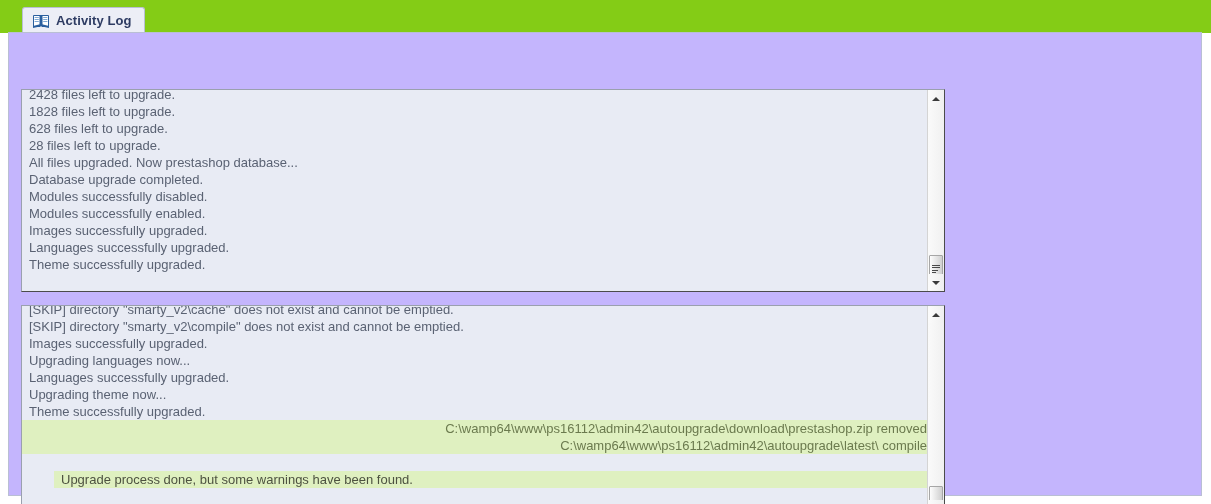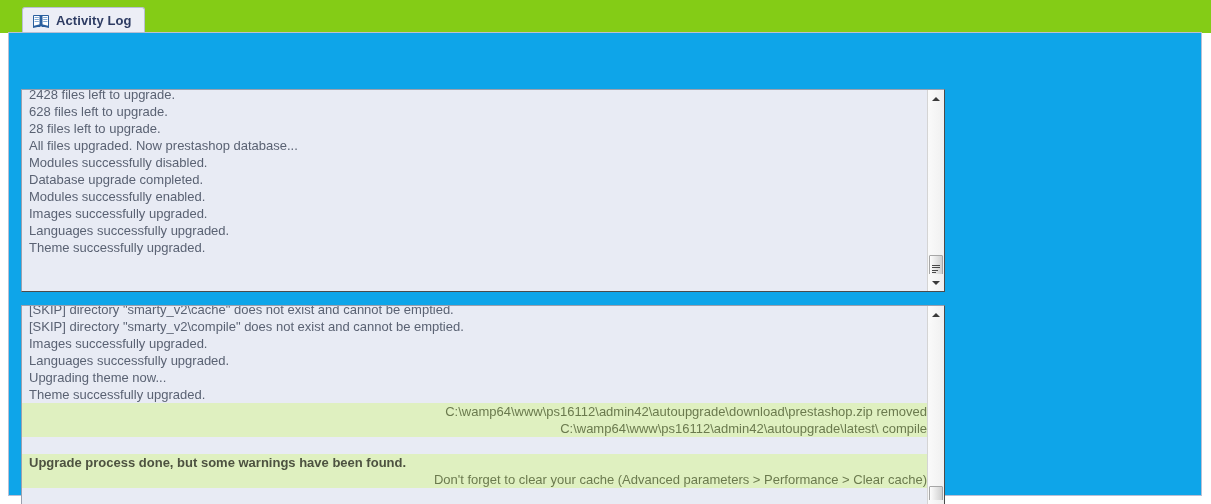--- a/index.html
+++ b/index.html
@@ -62,21 +62,21 @@
   }
 
   
   .content-panel {
     position: absolute;
     left: 8px;
     top: 32px;
     width: 1194px;
     height: 464px;
     box-sizing: border-box;
-    background: #0ea5e9;
+    background: #c4b5fd;
     border: 1px solid #b9bfd4;
     border-top: 1px solid #b9bfd4;
   }
 
   
   .log-box {
     position: absolute;
     box-sizing: border-box;
     background: #e8ebf4;
     border: 1px solid #4b4b4b;
@@ -122,21 +122,22 @@
     overflow: hidden;
   }
   .log-line.hl {
     background: #dff0c0;
     color: #6b7a4e;
     text-align: right;
   }
   .log-line.hl-strong {
     background: #dff0c0;
     color: #4d5240;
-    font-weight: bold;
+    font-weight: normal;
+    margin-left: 32px;
   }
   .log-line.spacer { background: transparent; }
 
   
   .scrollbar {
     position: absolute;
     top: 0;
     right: 0;
     bottom: 0;
     width: 17px;
@@ -230,25 +231,26 @@
       <span class="tab-label">Activity Log</span>
     </div>
   </div>
 
   <div class="content-panel">
 
     <div class="log-box" id="log-box-1">
       <div class="log-viewport">
         <div class="log-lines" id="log-lines-1">
             <div class="log-line">2428 files left to upgrade.</div>
+            <div class="log-line">1828 files left to upgrade.</div>
             <div class="log-line">628 files left to upgrade.</div>
             <div class="log-line">28 files left to upgrade.</div>
             <div class="log-line">All files upgraded. Now prestashop database...</div>
+            <div class="log-line">Database upgrade completed.</div>
             <div class="log-line">Modules successfully disabled.</div>
-            <div class="log-line">Database upgrade completed.</div>
             <div class="log-line">Modules successfully enabled.</div>
             <div class="log-line">Images successfully upgraded.</div>
             <div class="log-line">Languages successfully upgraded.</div>
             <div class="log-line">Theme successfully upgraded.</div>
           </div>
       </div>
       <div class="scrollbar">
         <div class="sb-arrow up">
             <i></i>
           </div>
@@ -267,28 +269,28 @@
           </div>
       </div>
     </div>
 
     <div class="log-box" id="log-box-2">
       <div class="log-viewport">
         <div class="log-lines" id="log-lines-2">
             <div class="log-line">[SKIP] directory "smarty_v2\cache" does not exist and cannot be emptied.</div>
             <div class="log-line">[SKIP] directory "smarty_v2\compile" does not exist and cannot be emptied.</div>
             <div class="log-line">Images successfully upgraded.</div>
+            <div class="log-line">Upgrading languages now...</div>
             <div class="log-line">Languages successfully upgraded.</div>
             <div class="log-line">Upgrading theme now...</div>
             <div class="log-line">Theme successfully upgraded.</div>
             <div class="log-line hl">C:\wamp64\www\ps16112\admin42\autoupgrade\download\prestashop.zip removed</div>
             <div class="log-line hl">C:\wamp64\www\ps16112\admin42\autoupgrade\latest\ compile</div>
             <div class="log-line spacer"></div>
             <div class="log-line hl-strong">Upgrade process done, but some warnings have been found.</div>
-            <div class="log-line hl">Don't forget to clear your cache (Advanced parameters &gt; Performance &gt; Clear cache)</div>
           </div>
       </div>
       <div class="scrollbar">
         <div class="sb-arrow up">
             <i></i>
           </div>
         <div class="sb-track">
           <div class="sb-thumb" id="thumb-2"></div>
         </div>
         <div class="sb-arrow down"></div>

